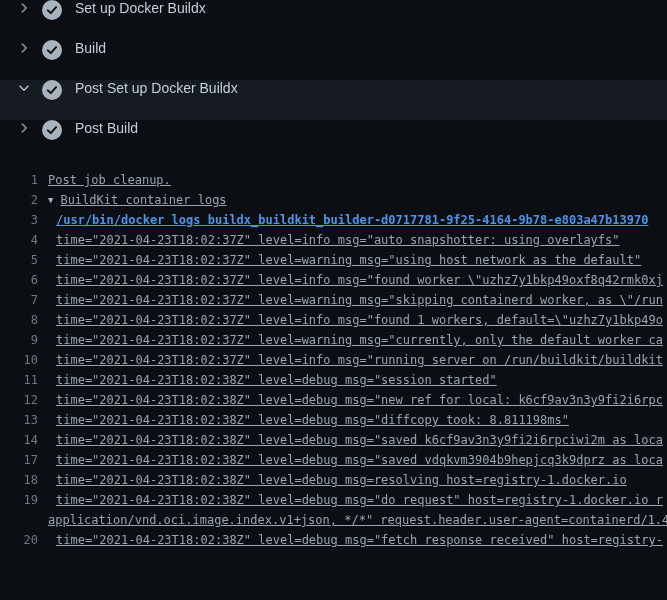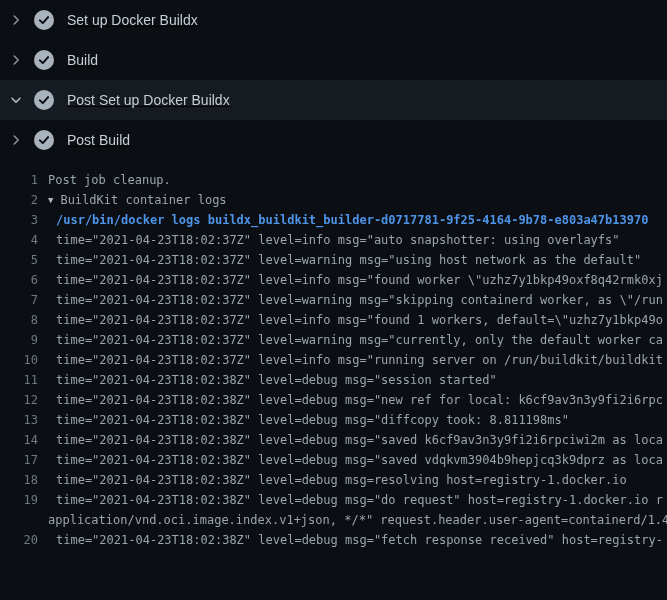--- a/index.html
+++ b/index.html
@@ -13,24 +13,23 @@
     --marker:#aab4be;
   }
   *{box-sizing:border-box;margin:0;padding:0;}
   html,body{width:667px;height:600px;overflow:hidden;}
   body{
     background:var(--bg);
     font-family:"Liberation Sans", sans-serif;
   }
   
   .step-row{
-    display:flex;align-items:center;
-    height:40px;padding-left:8px;
+    display:flex;
+    height:40px;padding-left:16px;
     cursor:pointer;
-    text-decoration:underline;
   }
   .step-row.expanded{background:var(--expanded-bg);}
   .chev{
     width:16px;height:16px;min-width:16px;
     display:flex;align-items:center;justify-content:center;
     color:var(--chevron);margin-right:10px;
   }
   .step-row.expanded .chev{color:#b4bec8;}
   .check{
     width:20px;height:20px;min-width:20px;
@@ -48,21 +47,21 @@
     color:var(--log-text);
   }
   .log-row{
     display:flex;height:20px;white-space:pre;
   }
   .num{
     width:48px;min-width:48px;padding-right:10px;
     text-align:right;color:var(--line-num);
     cursor:pointer;user-select:none;
   }
-  .txt{white-space:pre;}
+  .txt{white-space:pre;text-decoration:underline;}
   .log-row.indent .txt{padding-left:8px;}
   .log-row.command .txt{color:var(--command);font-weight:bold;}
   .log-row.group .txt{cursor:pointer;}
   .tri{
     color:var(--marker);
     font-size:9px;
     display:inline-block;
     margin-right:7px;
     vertical-align:1px;
   }

